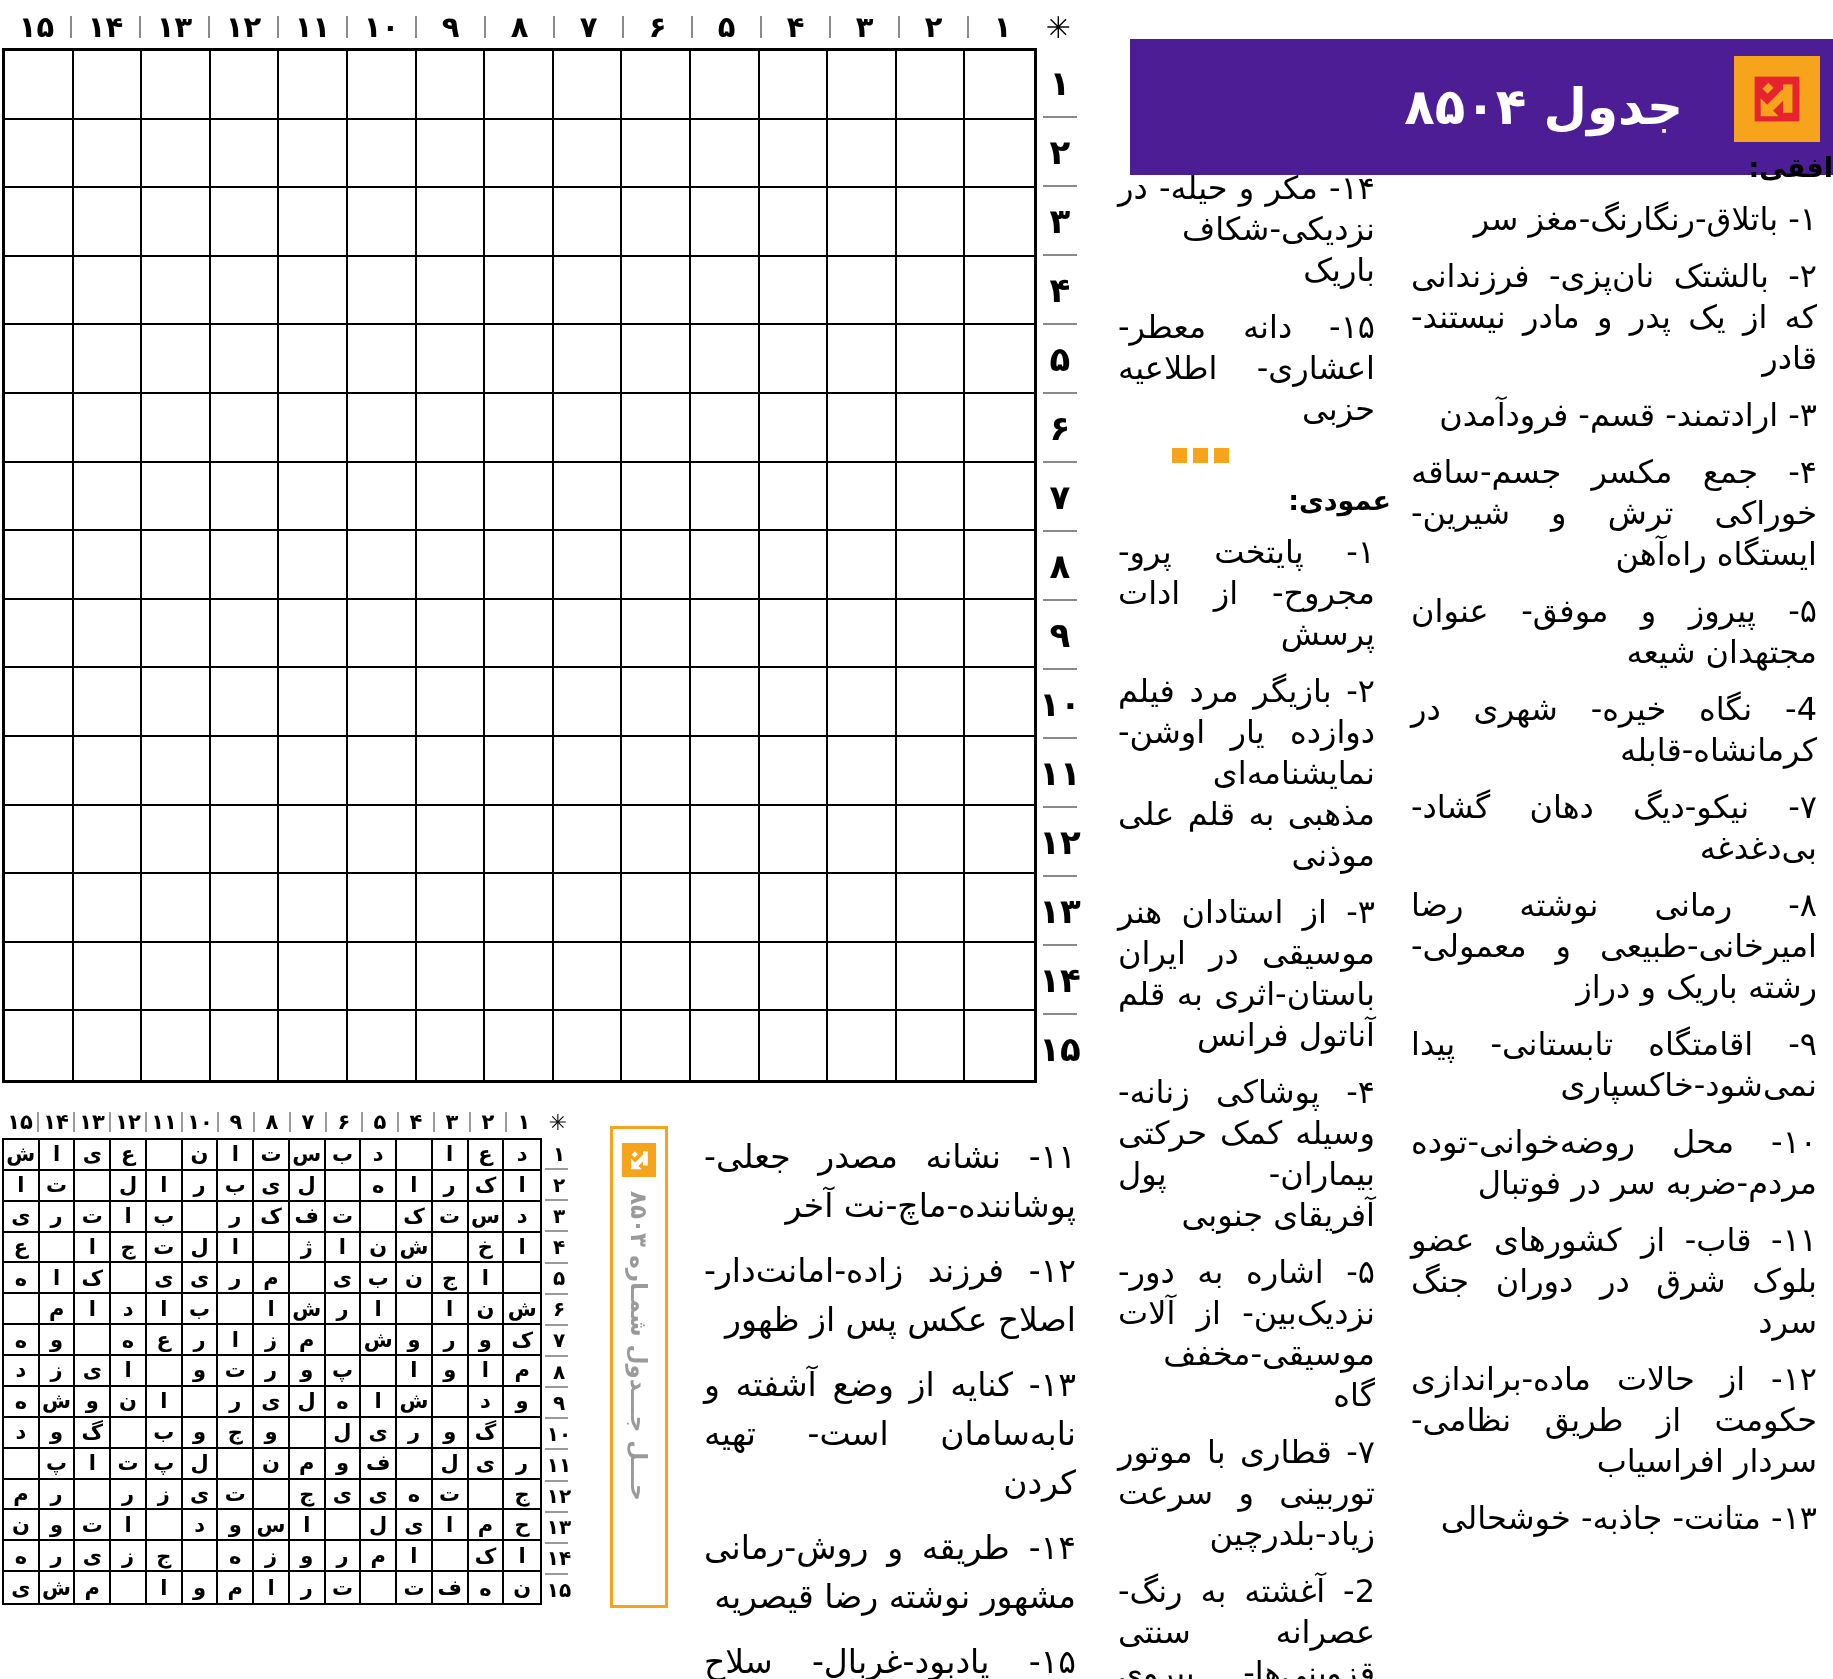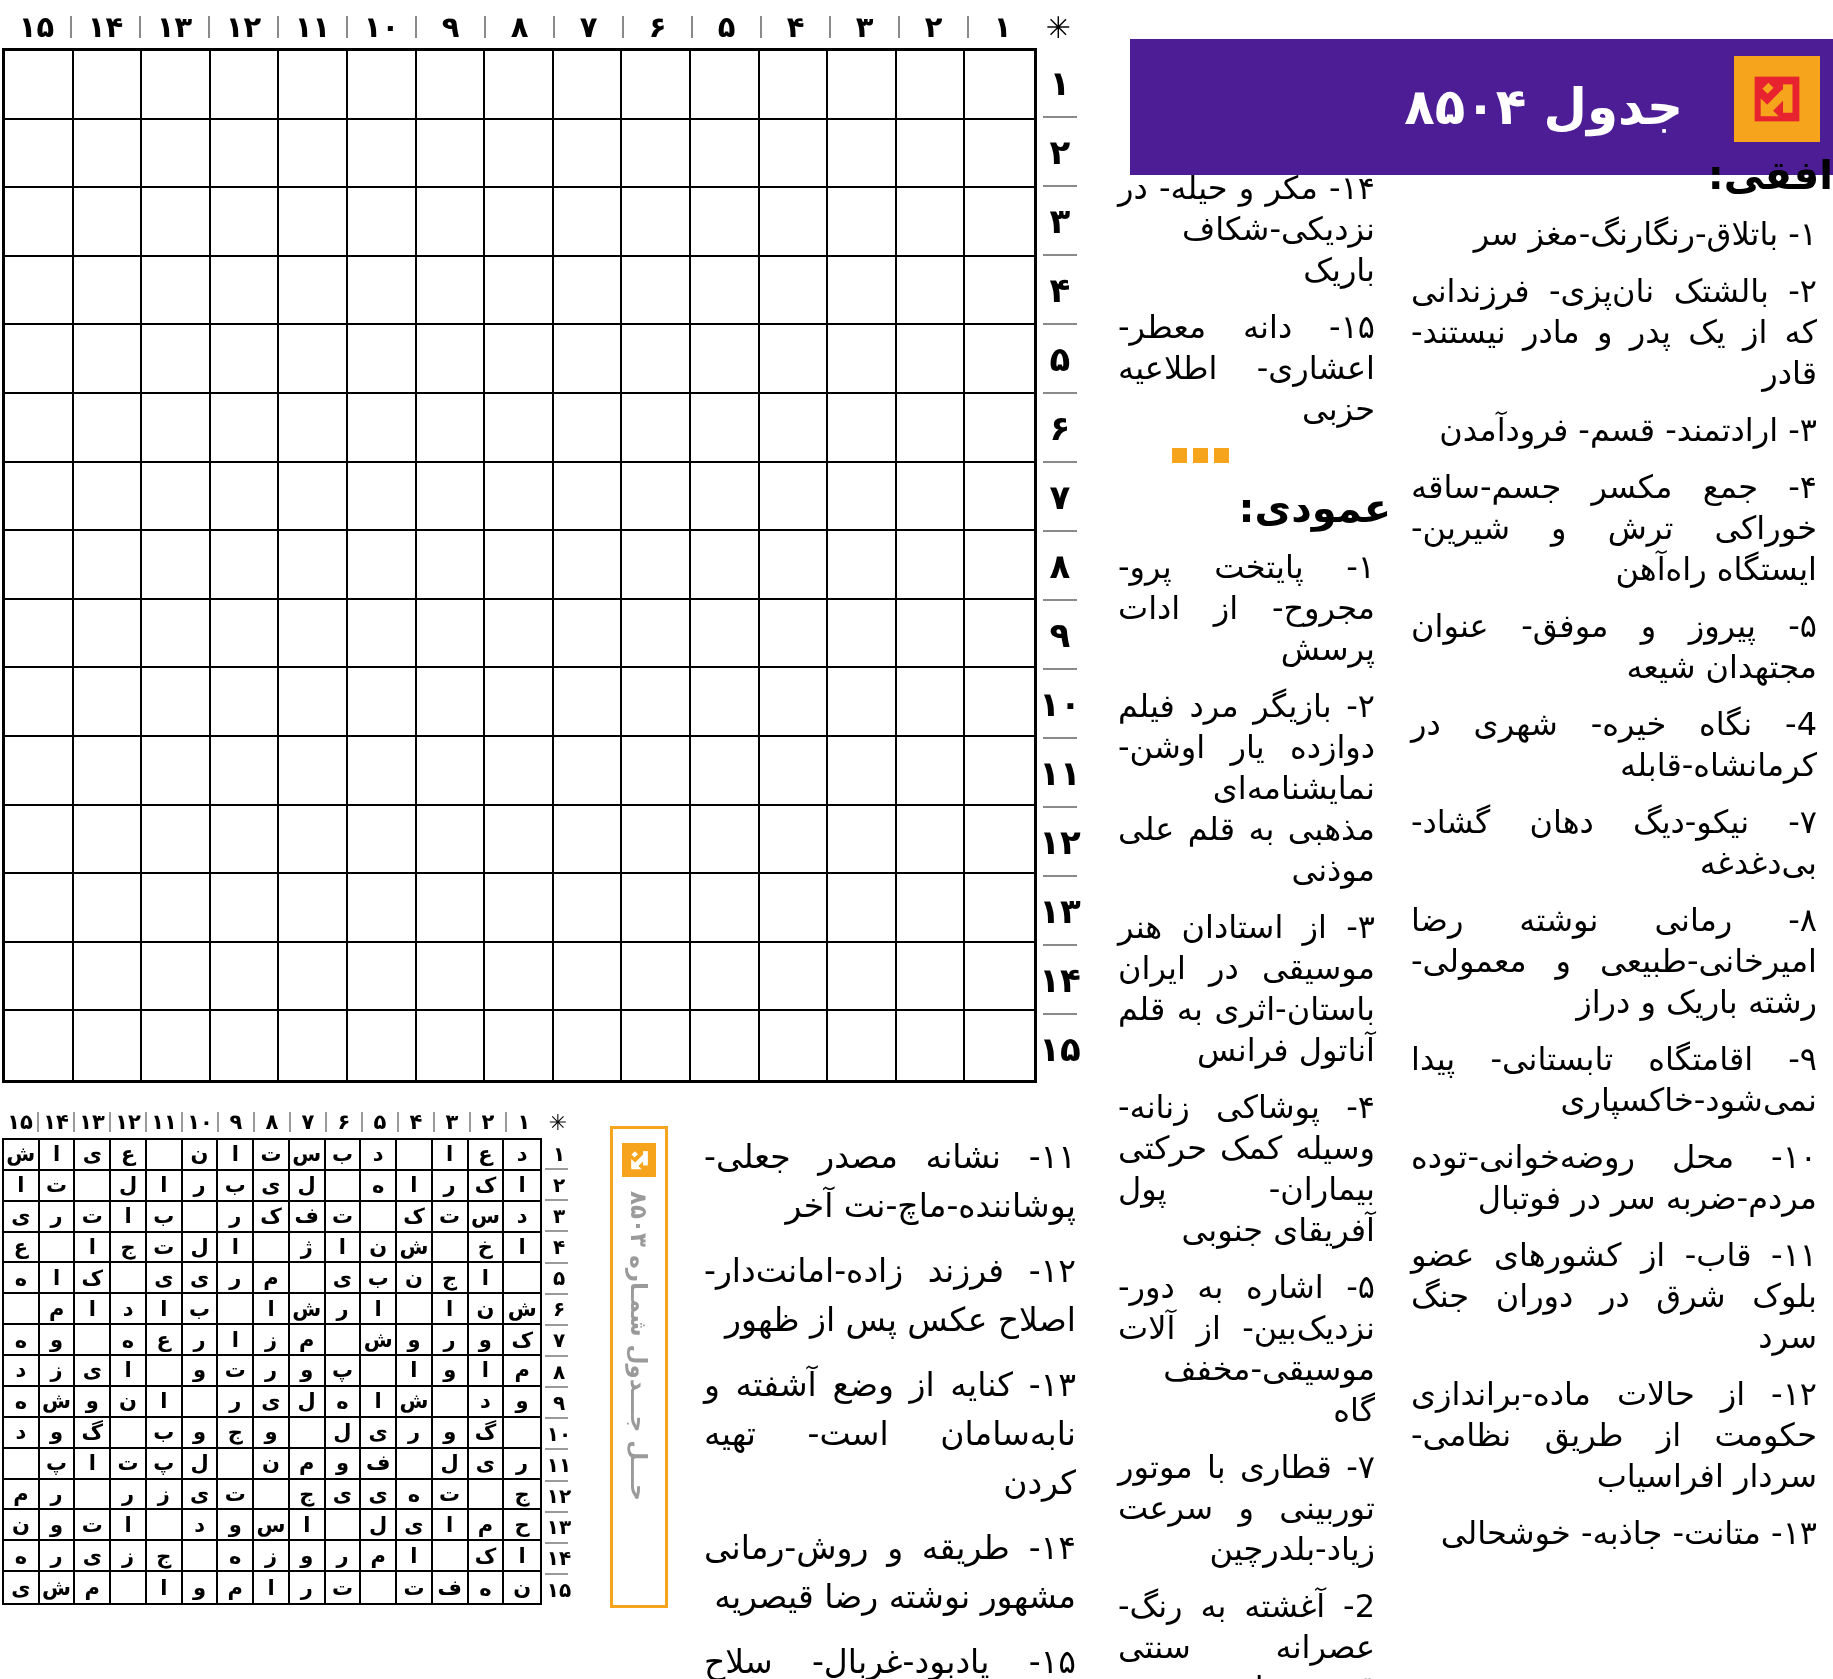--- a/index.html
+++ b/index.html
@@ -23,21 +23,21 @@
   .rhead:not(:last-child)::after{content:"";position:absolute;left:2px;right:2px;bottom:-1px;height:2px;background:#8a8a8a;}
   
   #red-banner{left:1130px;top:8px;width:703px;height:136px;background:#4c1d95;margin-top:31px;}
   #red-banner .title{position:absolute;right:150px;top:50%;transform:translateY(-50%);color:#fff;font-size:50px;font-weight:600;direction:rtl;white-space:nowrap;}
   #red-banner .logo{position:absolute;right:13px;top:17px;width:86px;height:86px;}
   
   .cluecol{direction:rtl;color:#000;}
   #across-col{left:1395px;top:152px;width:438px;}
   #mid-col{left:1102px;top:152px;width:289px;}
   #bottom-col{left:688px;top:1116px;width:404px;}
-  .cluecol h2{font-size:40px;font-weight:bold;margin:0 0 6px 0;}
+  .cluecol h2{font-size:27px;font-weight:bold;margin:0 0 6px 0;}
   #across-col p, #mid-col p{font-size:32px;line-height:41px;margin:16px;text-align:justify;}
   #bottom-col p{font-size:33px;line-height:49px;margin:16px;text-align:justify;}
   #sep-dots{display:flex;gap:6px;justify-content:center;transform:translateX(-46px);margin:18px 0 22px 0;}
   #sep-dots span{width:15px;height:15px;background:#f6a41c;display:block;}
   
   #sol-col-heads{left:2px;top:1106px;width:540px;height:32px;display:flex;}
   #sol-col-heads .chead{font-size:21px;}
   #sol-col-heads .chead + .chead::before{top:6px;bottom:6px;background:#9a9a9a;}
   #sol-corner{left:544px;top:1106px;width:28px;height:32px;font-size:22px;}
   #sol-grid{left:2px;top:1138px;width:540px;height:467px;border:2px solid #000;box-sizing:border-box;display:grid;grid-template-columns:repeat(15,1fr);grid-template-rows:repeat(15,1fr);background:#fff;}

